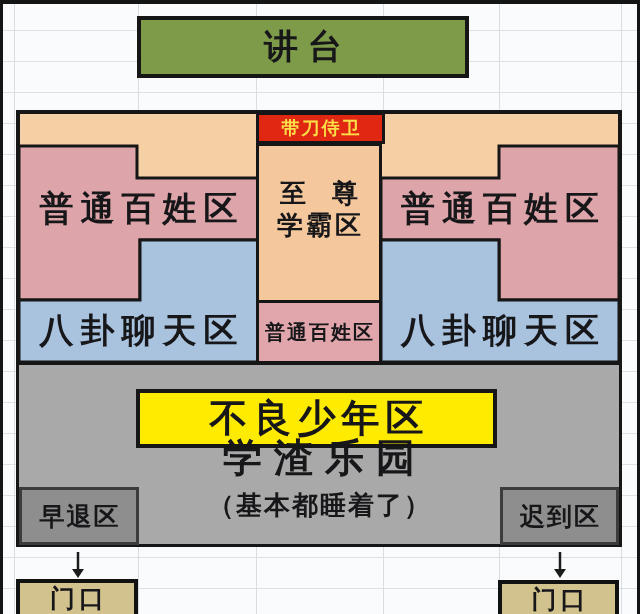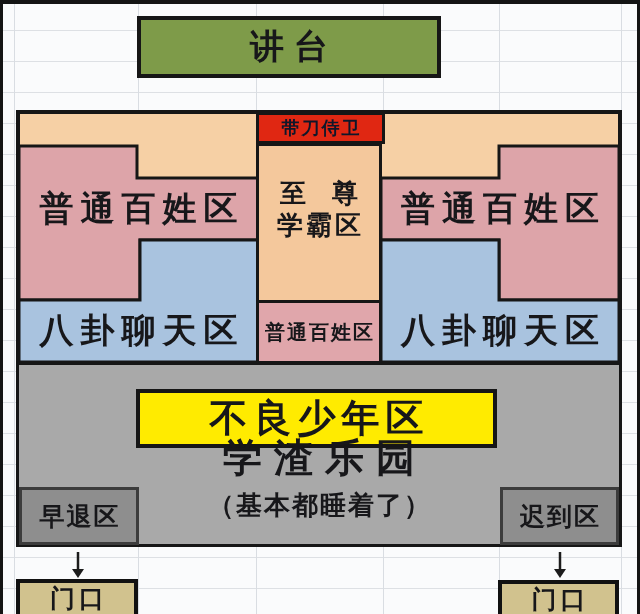--- a/index.html
+++ b/index.html
@@ -37,21 +37,21 @@
 
 <div class="stage">
 
   <div class="gridline-v" style="left:14px"></div>
   <div class="gridline-v" style="left:138px"></div>
   <div class="gridline-v" style="left:256px"></div>
   <div class="gridline-v" style="left:383px"></div>
   <div class="gridline-v" style="left:499px"></div>
   <div class="gridline-v" style="left:621px"></div>
 
-  <div class="box bordered" style="left: 137px; top: 16px; width: 304px; height: 62px; font-size: 34px; letter-spacing: 10px; text-indent: 10px; background-color: rgb(126, 155, 73);">
+  <div class="box bordered" style="left: 137px; top: 16px; width: 332px; height: 62px; font-size: 34px; letter-spacing: 10px; text-indent: 10px; background-color: rgb(126, 155, 73);">
     <span>讲台</span>
   </div>
 
   <div class="box bordered" style="left: 16px; top: 110px; width: 606px; height: 437px; background-color: rgb(246, 208, 165);"></div>
 
   <div class="box" style="left: 19px; top: 362px; width: 600px; height: 182px; border-top: 3px solid rgb(22, 22, 22); background-color: rgb(169, 169, 169);"></div>
 
   <svg class="svg-overlay" width="640" height="614" aria-hidden="true">
     <path class="zone-shape" d="M19,146 H137 V178 H258 V240 H140 V300 H19 Z" fill="#dda4a9"></path>
     <path class="zone-shape" d="M499,146 H619 V300 H499 V240 H381 V178 H499 Z" fill="#dda4a9"></path>
@@ -71,21 +71,21 @@
   <div class="box bordered3 elite-col" style="left: 256px; top: 143px; width: 126px; height: 160px; font-size: 26px; background-color: rgb(244, 200, 156);">
     <span class="elite-line1" style="transform:translateY(-14px);">至　尊</span>
     <span style="transform:translateY(-12px);letter-spacing:3px;text-indent:3px;">学霸区</span>
   </div>
 
   <div class="box bordered3" style="left: 256px; top: 300px; width: 126px; height: 64px; font-size: 20px; letter-spacing: 2px; text-indent: 2px; background-color: rgb(224, 166, 171);">
     <span>普通百姓区</span>
   </div>
 
   <div class="box bordered3" style="left: 256px; top: 112px; width: 129px; height: 32px; font-size: 18px; letter-spacing: 2px; text-indent: 2px; background-color: rgb(224, 39, 18);">
-    <span style="color: #0f172a;">带刀侍卫</span>
+    <span style="color: #fde047;">带刀侍卫</span>
   </div>
 
   <div class="label" style="left:19px;top:178px;width:239px;height:62px;font-size:34px;letter-spacing:7px;text-indent:7px;">普通百姓区</div>
   <div class="label" style="left:381px;top:178px;width:238px;height:62px;font-size:34px;letter-spacing:7px;text-indent:7px;">普通百姓区</div>
   <div class="label" style="left:19px;top:300px;width:239px;height:62px;font-size:34px;letter-spacing:7px;text-indent:7px;">八卦聊天区</div>
   <div class="label" style="left:381px;top:300px;width:238px;height:62px;font-size:34px;letter-spacing:7px;text-indent:7px;">八卦聊天区</div>
 
   <div class="box bordered" style="left: 136px; top: 365px; width: 361px; height: 59px; font-size: 38px; letter-spacing: 6px; text-indent: 6px; background-color: rgb(255, 235, 0); margin-top: 24px;">
     <span>不良少年区</span>
   </div>

